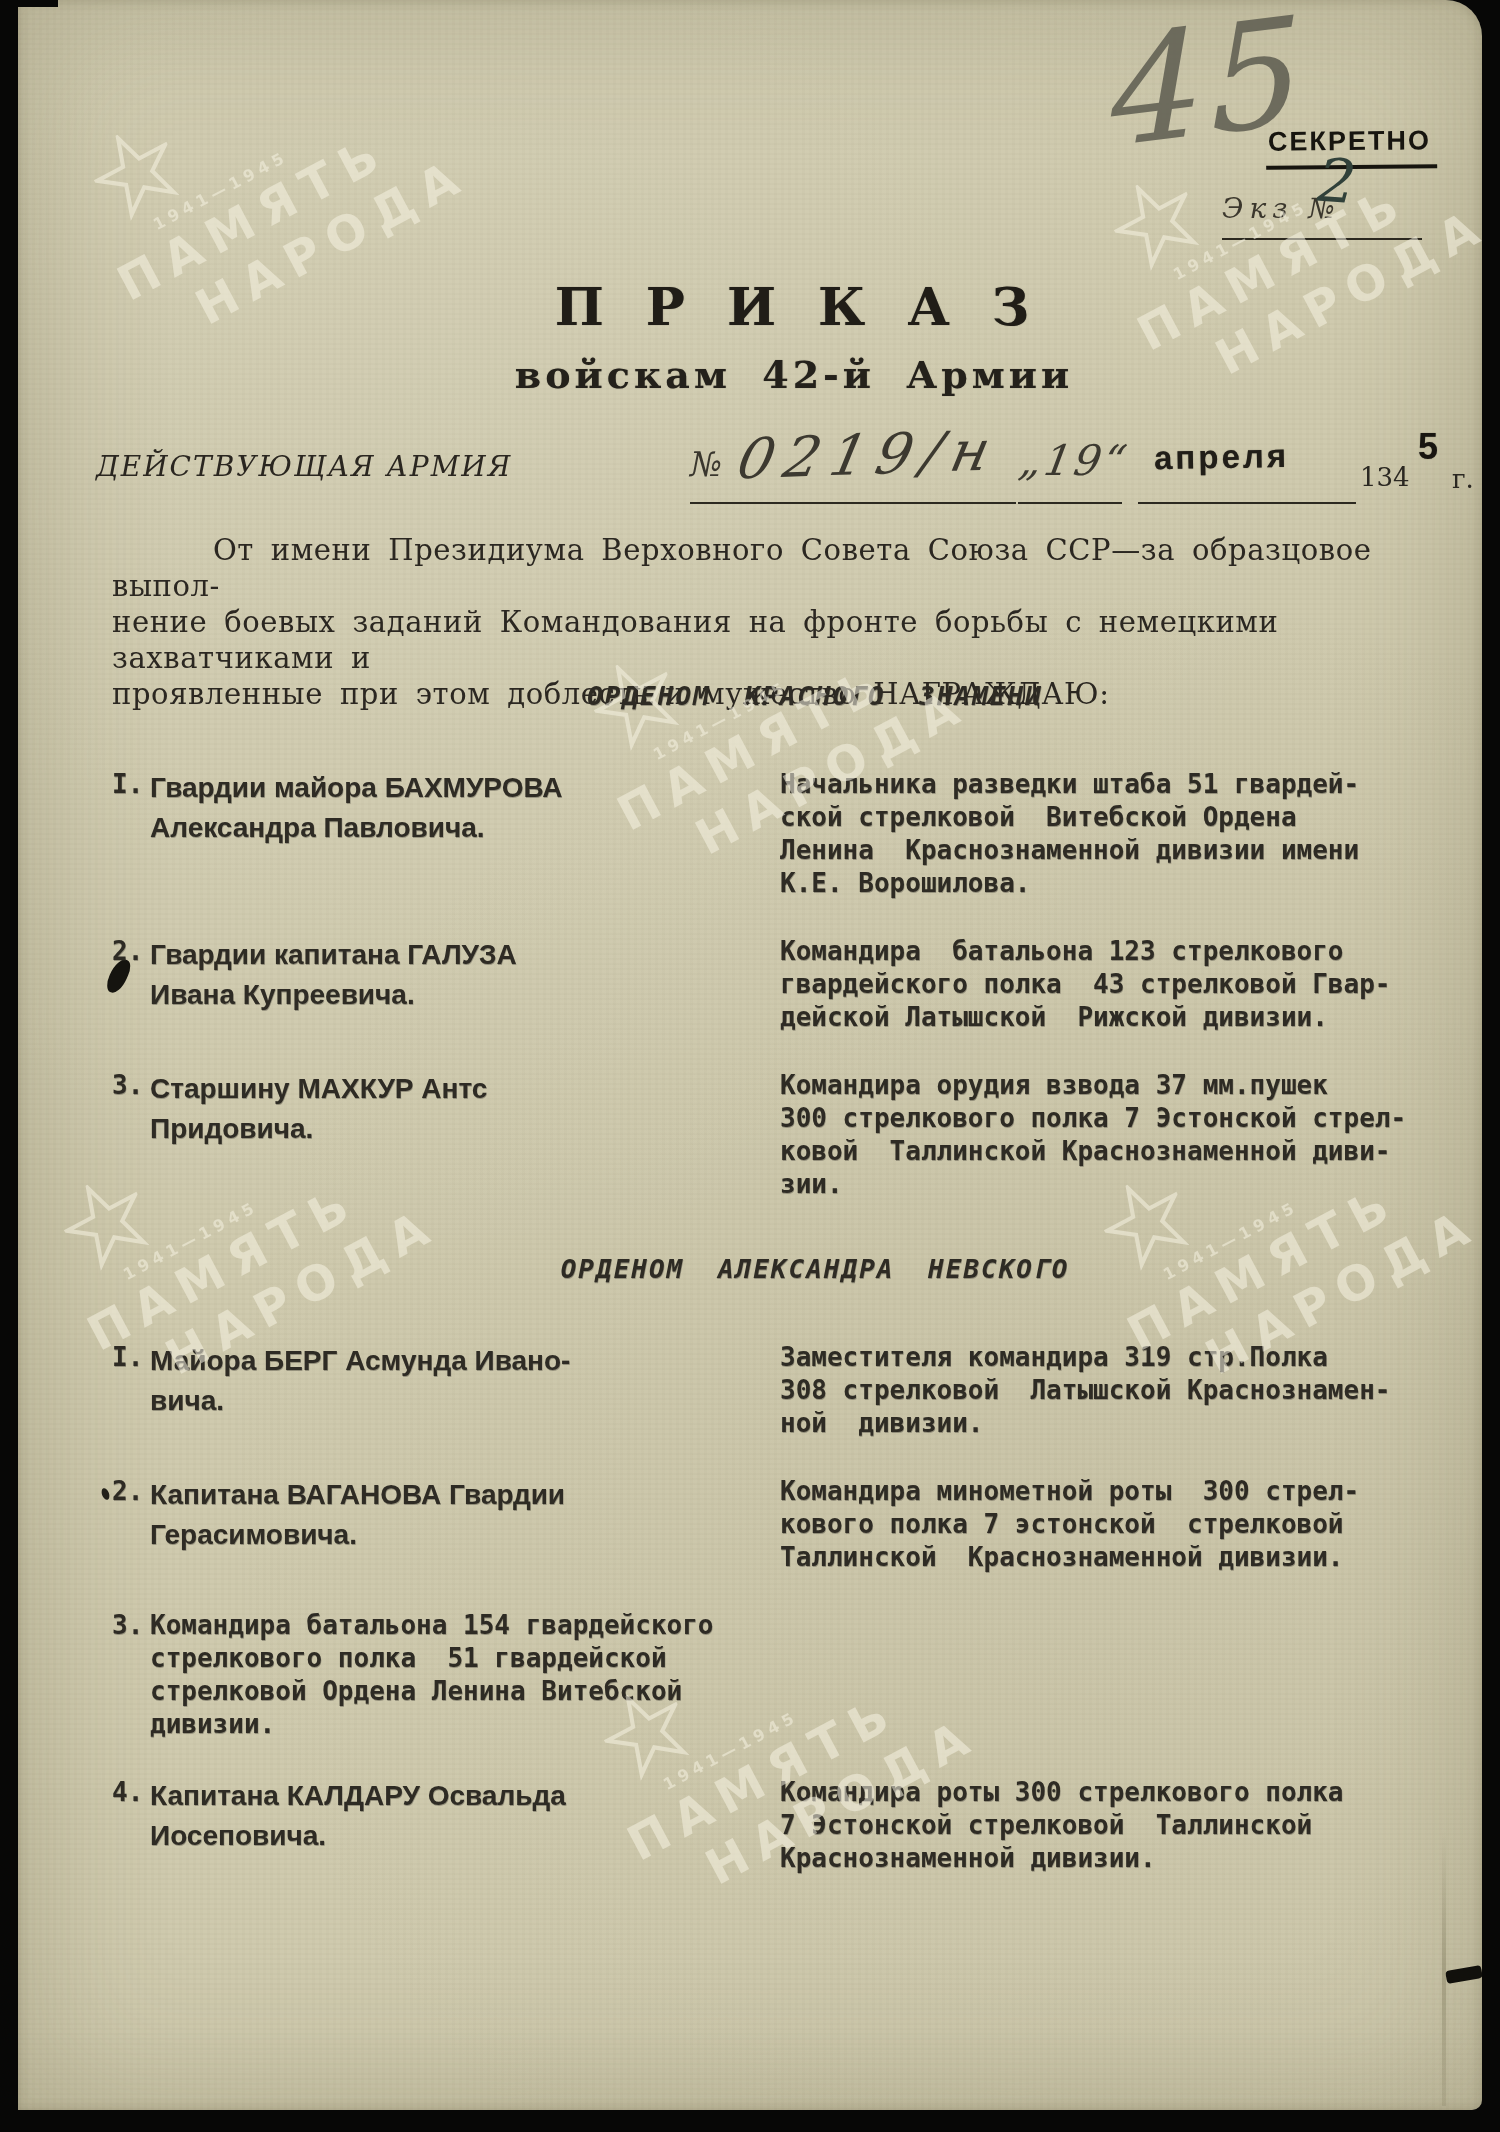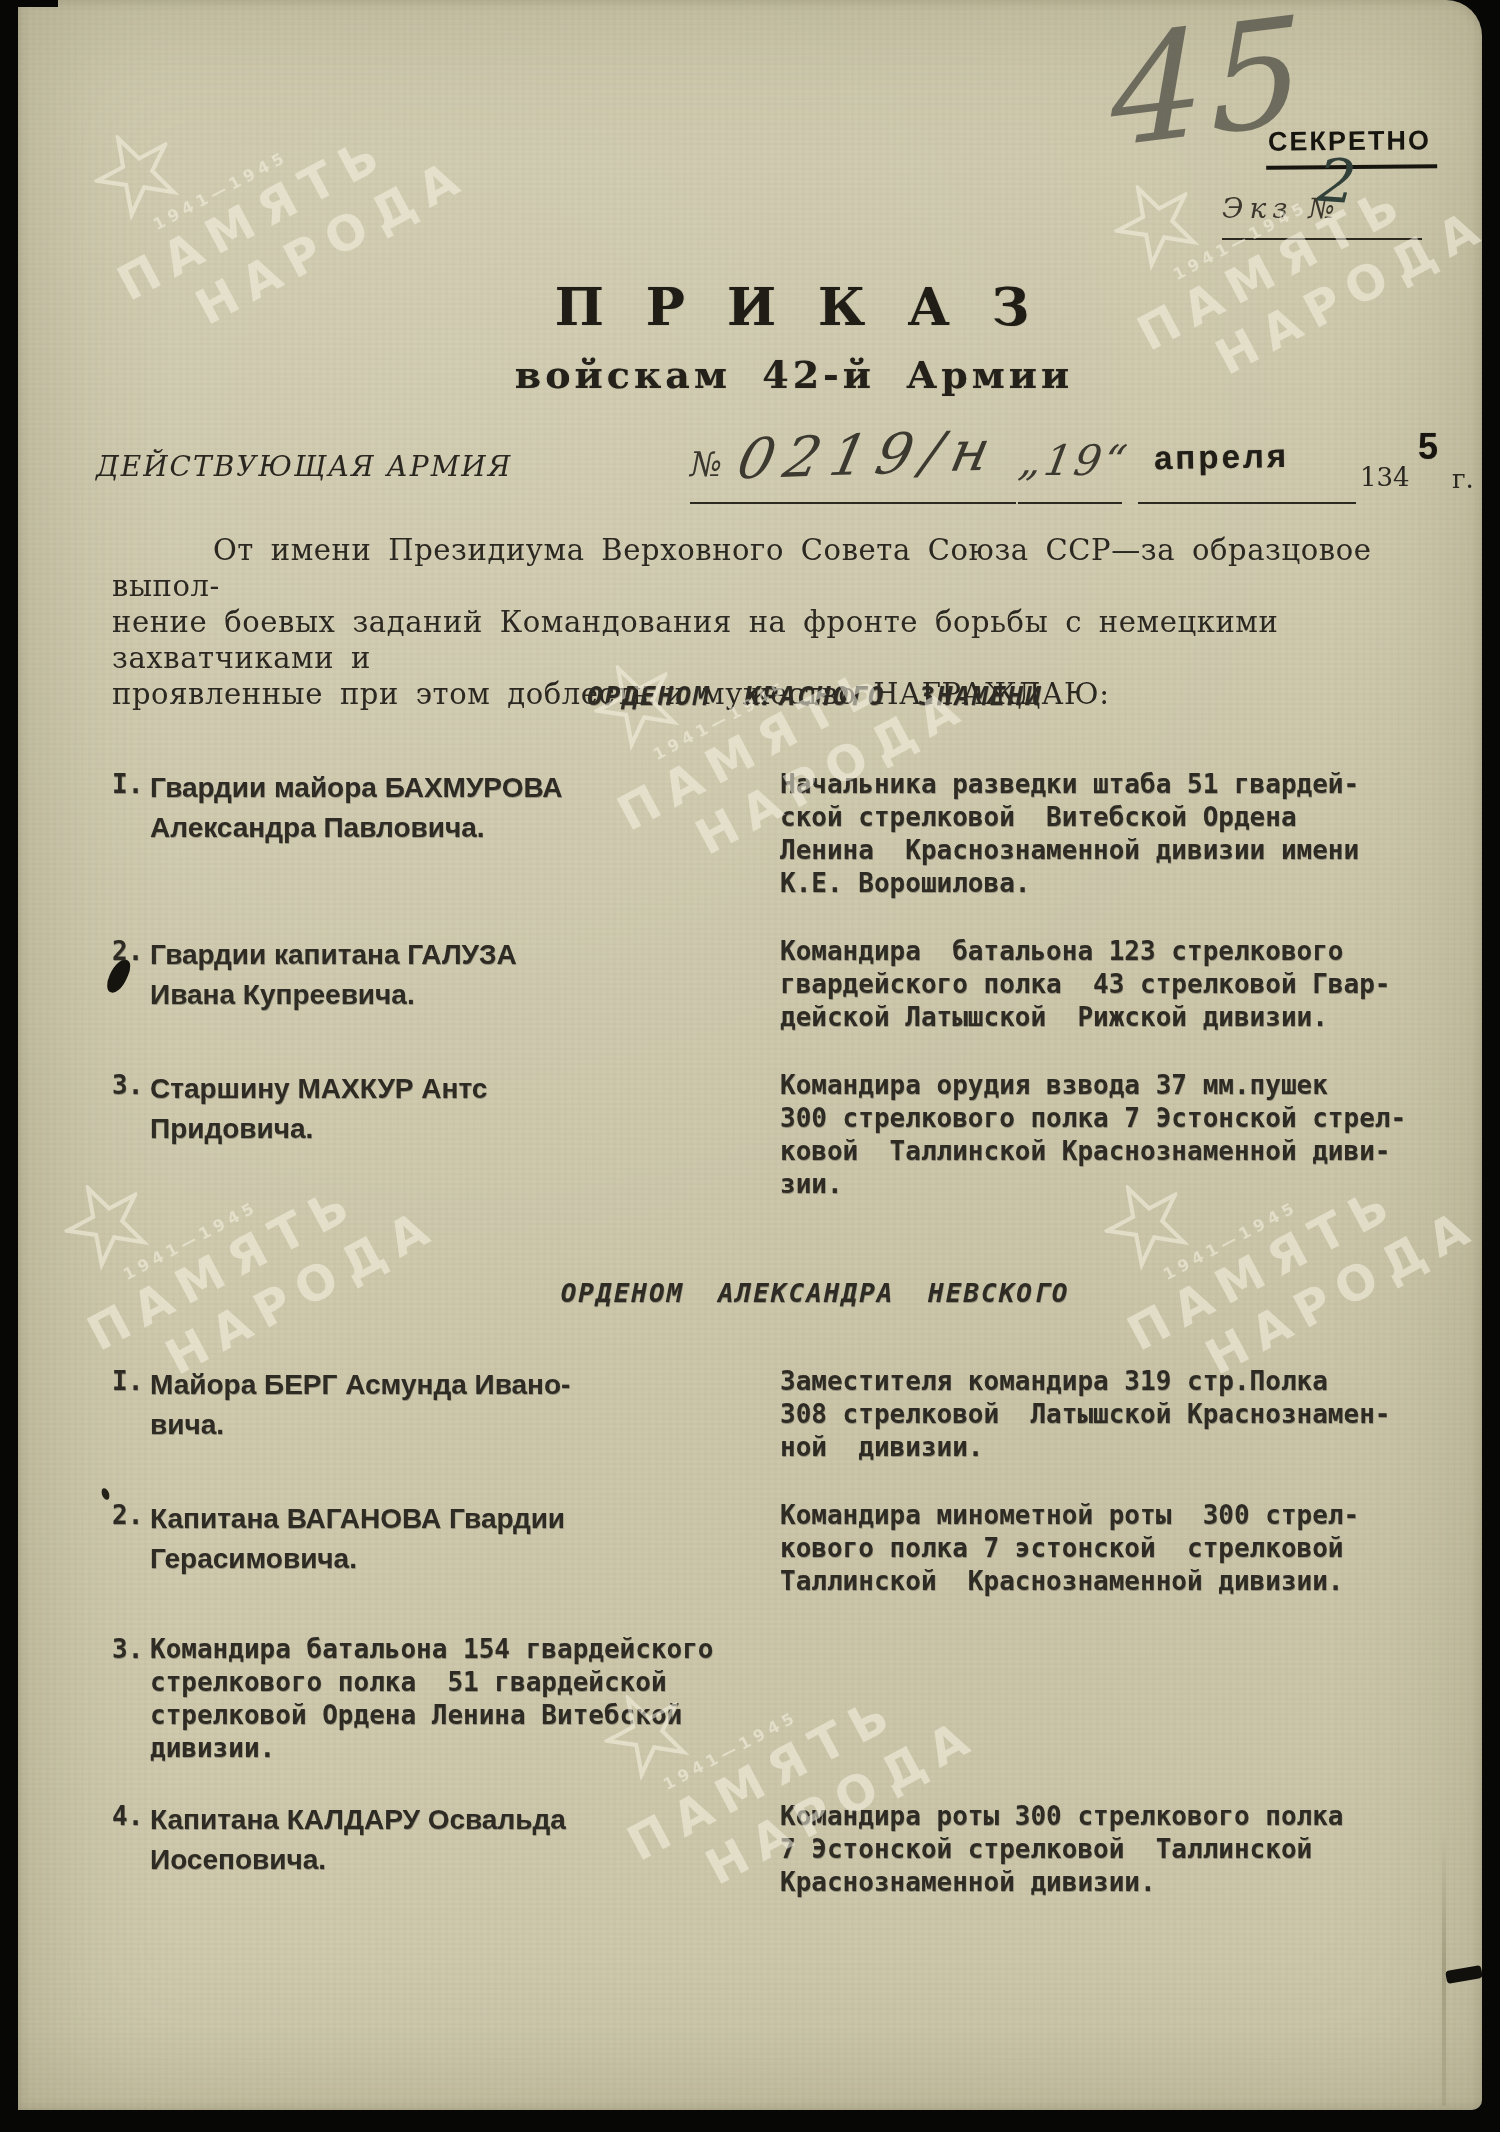--- a/index.html
+++ b/index.html
@@ -124,21 +124,21 @@
   .preamble{
     position:absolute;left:94px;top:532px;width:1330px;
     font-size:29px;line-height:36px;
     letter-spacing:0.6px;word-spacing:7px;
     color:#2b2721;
     white-space:pre-wrap;
     z-index:4;
   }
   
   .sections{position:absolute;left:94px;top:680px;width:1320px;z-index:4;}
-  .award-section + .award-section{margin-top:76px;}
+  .award-section + .award-section{margin-top:52px;}
   .section-heading{
     font-family:"DejaVu Sans Mono", monospace;
     font-weight:bold;font-size:26px;line-height:32px;
     letter-spacing:2px;word-spacing:16px;
     text-align:center;
     transform:translateX(43px);
     color:#2e2b24;
     margin-bottom:56px;
     text-shadow:0.5px 0.7px 0 rgba(46,43,36,0.35);
     font-style:italic;

